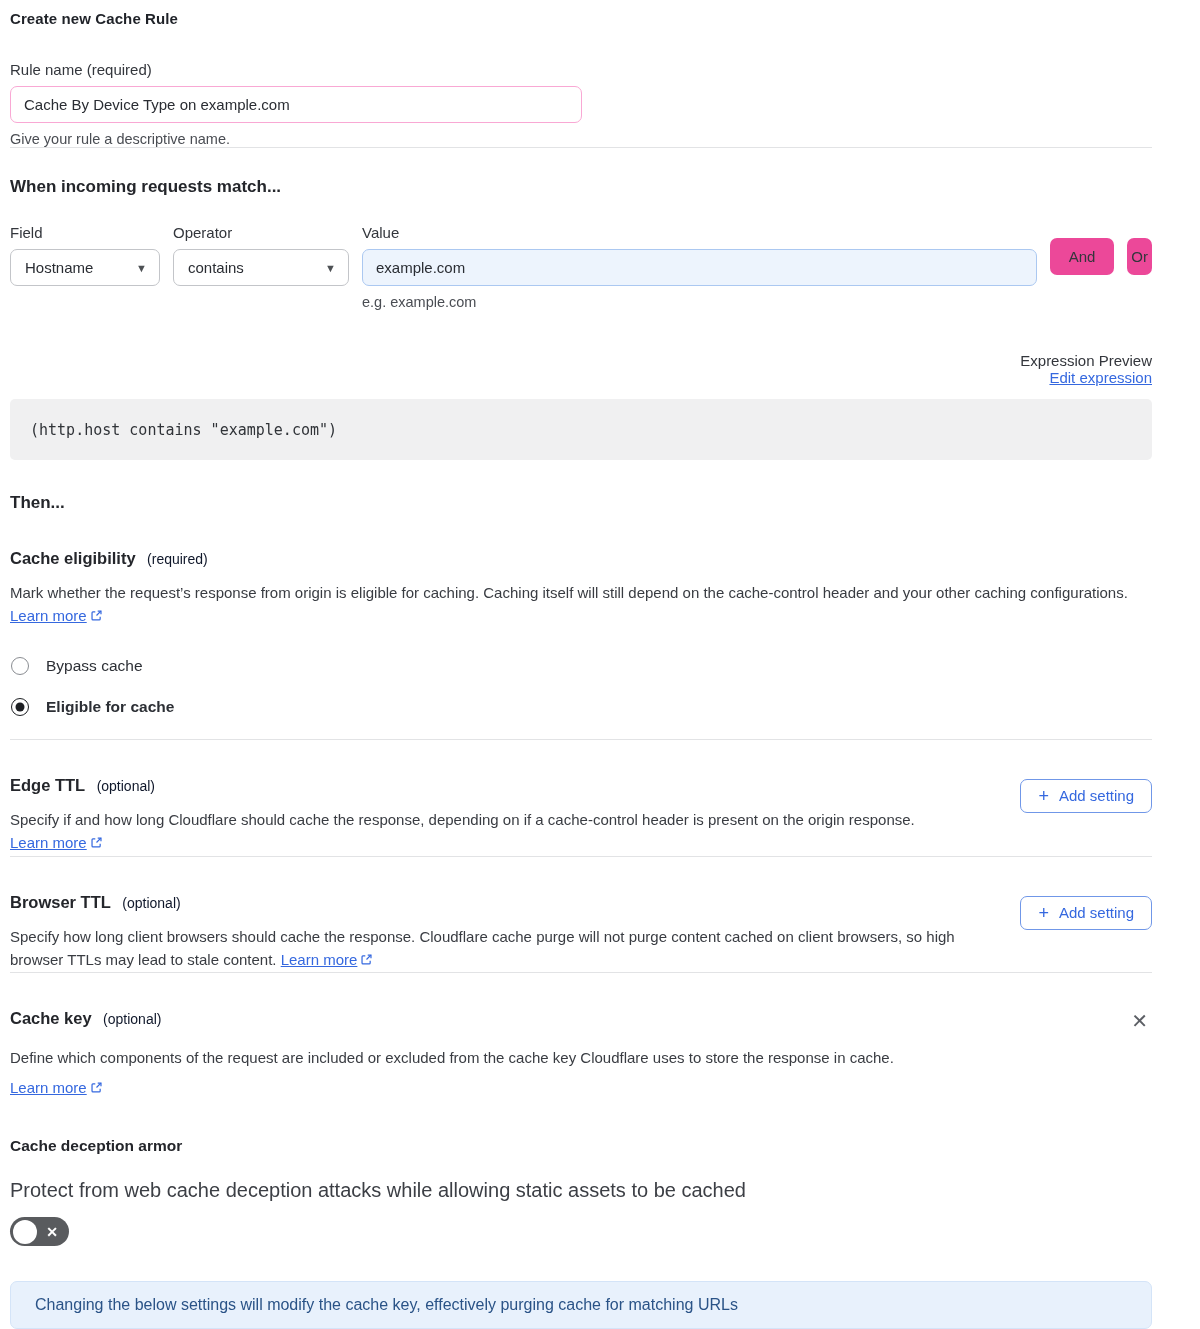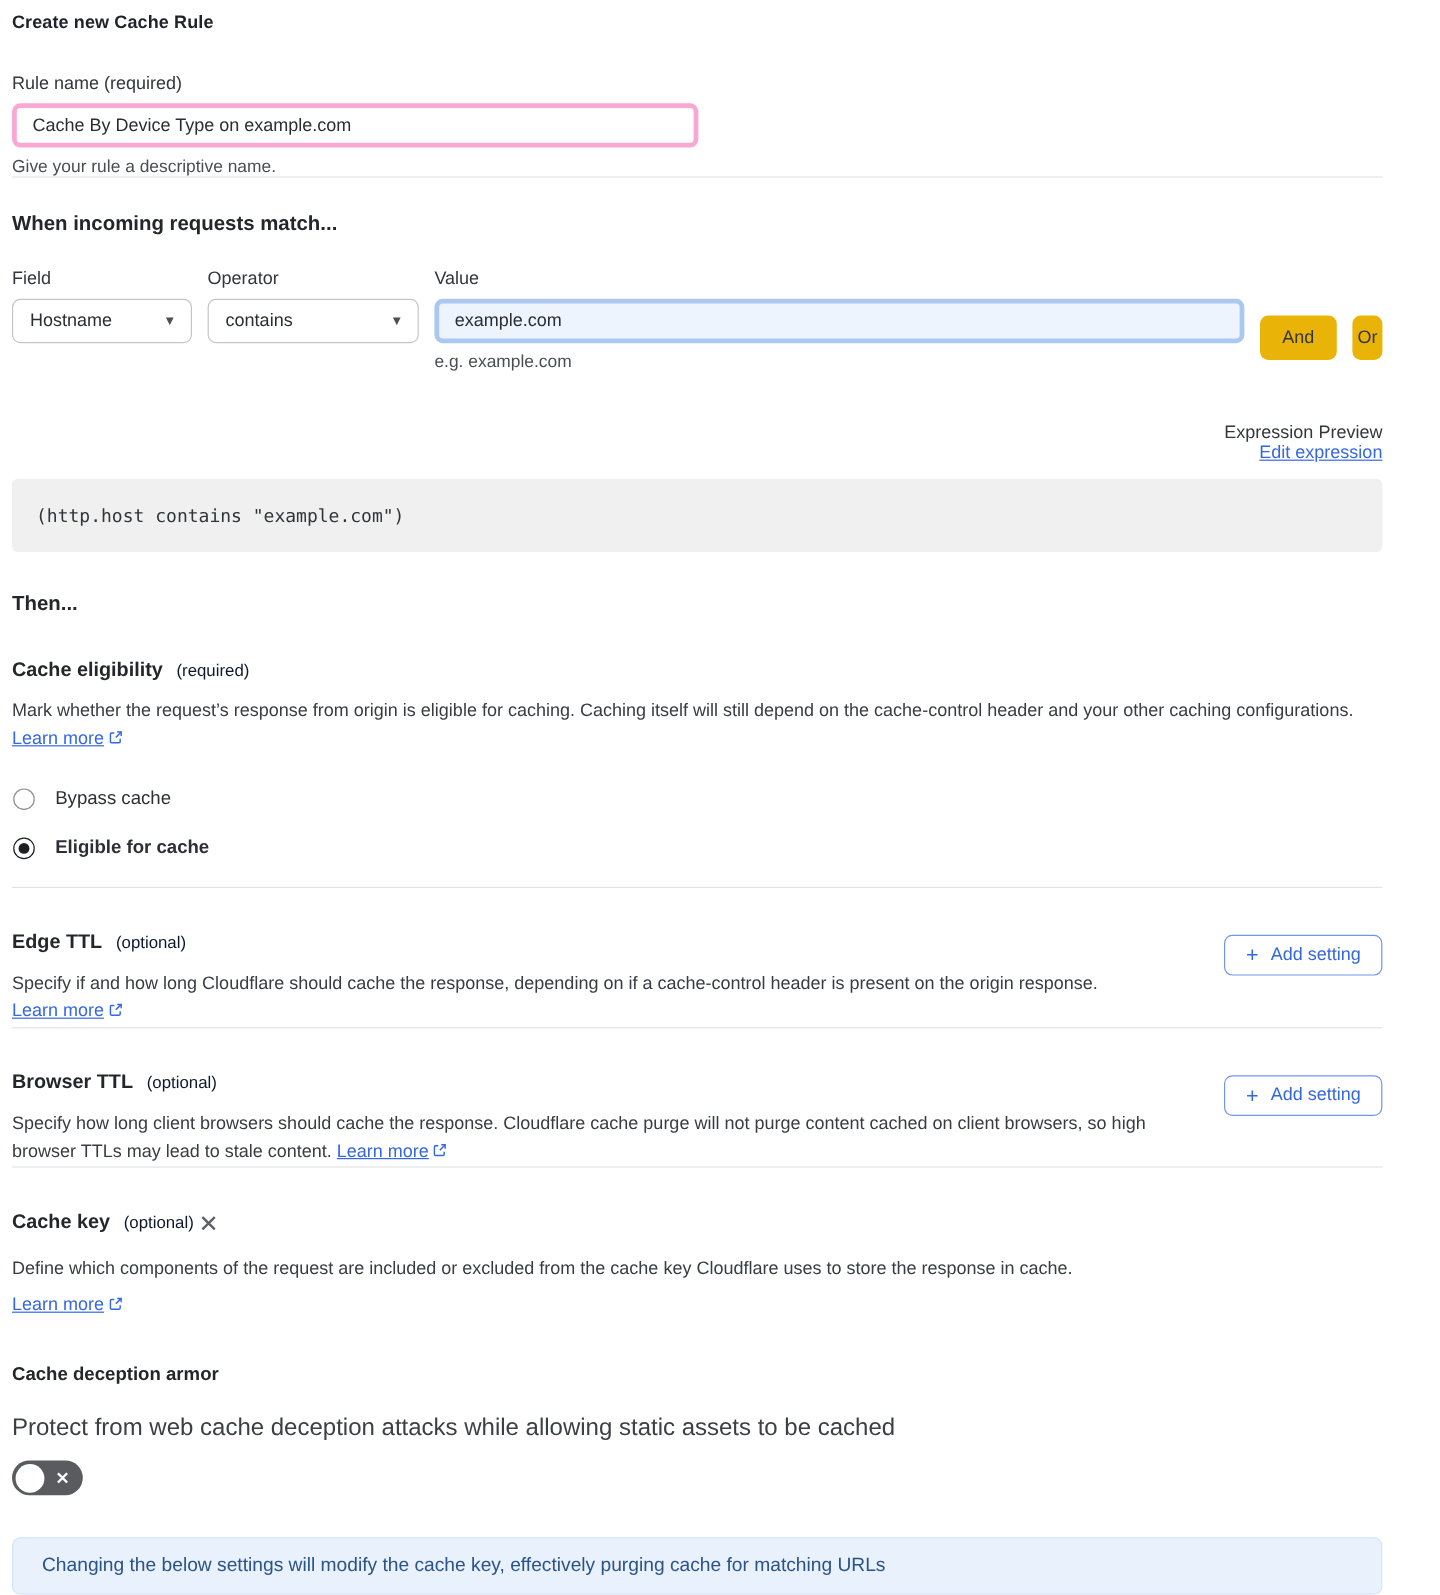--- a/index.html
+++ b/index.html
@@ -10,21 +10,21 @@
     color:#2e3138; overflow:hidden;
   }
   .page { width:1142px; margin:0 0 0 10px; padding-top:10px; }
 
   h1.page-title { font-size:15px; font-weight:700; color:#1f2228; letter-spacing:.1px; }
 
   .field-label { display:block; font-size:15px; color:#33363c; margin-bottom:8px; }
   .help-text { font-size:14.5px; color:#4a4d53; margin-top:8px; }
 
   .text-input {
-    height:37px; border:4px solid #f9a8d4; border-radius:7px;
+    height:37px; border:1px solid #f9a8d4; border-radius:7px;
     font-family:"Liberation Sans", sans-serif;
     font-size:15px; color:#2a2d33; padding:0 13px; background:#fff; outline:none;
   }
   .rule-name-wrap { margin-top:34px; }
   .rule-name-wrap .text-input { width:572px; }
 
   hr.divider { border:none; border-top:1px solid #e2e3e5; margin:0; }
   .div-1 { margin-top:33px; }
 
   h2.section-heading { font-size:17px; font-weight:700; color:#24262b; }
@@ -40,43 +40,43 @@
   .select .caret {
     position:absolute; right:12px; top:50%; transform:translateY(-50%);
     font-size:11px; color:#4d5054;
   }
   .operator-col .select { width:176px; }
   .value-col { flex:1; }
   .value-col .text-input {
     width:100%; background:#edf4fd; border-color:#abc8f1;
   }
   .gray-btn {
-    height:37px; border:none; border-radius:7px; background:#eab308;
+    height:37px; border:none; border-radius:7px; background:#ec4899;
     color:#33363c; font-size:15px; font-family:"Liberation Sans", sans-serif;
-    padding:0 19px; cursor:pointer; margin-top:39px;
+    padding:0 19px; cursor:pointer; margin-top:14px;
   }
   .btn-or { padding:0 4px; margin-left:0; }
 
   
   .expr-header { display:flex; justify-content:flex-start; align-items:flex-end; margin-top:42px;flex-direction:column; }
   .expr-label { font-size:15px; color:#33363c; }
   a.link { color:#3568df; text-decoration:underline; cursor:pointer; font-size:15px; }
   .code-box {
     margin-top:13px; background:#f0f0f1; border-radius:5px;
     padding:20px 20px; height:61px; display:flex; align-items:center;
   }
   .code-box code {
     font-family:"DejaVu Sans Mono", monospace; font-size:15px; color:#303338;
   }
 
   .then-heading { margin-top:33px; }
 
   
   .setting-section { margin-top:36px; }
-  .section-head-row { display:flex; justify-content:flex-start; align-items:flex-start; }
+  .section-head-row { display:flex; justify-content:space-between; align-items:flex-start; }
   .section-title { font-size:16.5px; font-weight:700; color:#24262b; display:inline; }
   .badge { font-size:14px; color:#0f172a; margin-left:7px; font-weight:400; }
   p.desc { font-size:15px; color:#393c42; line-height:1.56; margin-top:13px; max-width:1120px; }
   .desc-narrow { max-width:935px; }
   a.learn-more { color:#3568df; text-decoration:underline; cursor:pointer; white-space:nowrap; }
   .ext-icon { display:inline-block; vertical-align:-1px; margin-left:3px; color:#3568df; }
 
   
   .radio-group { margin-top:28px; }
   .radio-row { display:flex; align-items:center; margin-bottom:23px; cursor:pointer; }

